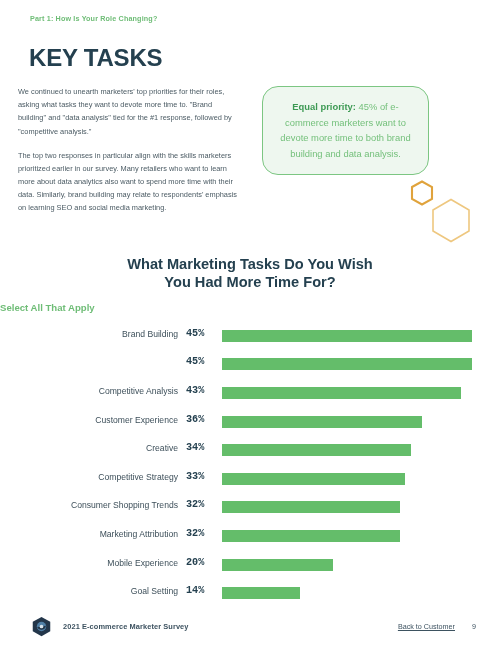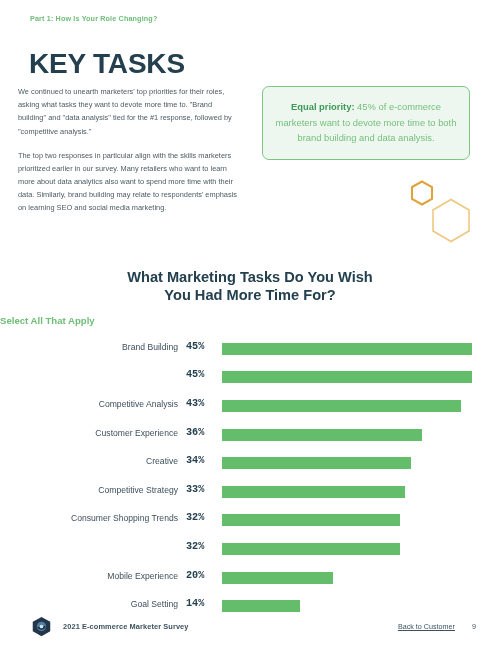--- a/index.html
+++ b/index.html
@@ -28,21 +28,21 @@
     top: 14px;
     font-size: 7.2px;
     font-weight: 700;
     letter-spacing: 0.15px;
     color: #6fbd77;
   }
   .page-title {
     position: absolute;
     left: 29px;
     top: 29px;
-    font-size: 28px;
+    font-size: 24px;
     font-weight: 700;
     letter-spacing: -0.2px;
     color: #24404f;
     line-height: 1.12;
   }
 
   
   .intro {
     position: absolute;
     left: 18px;
@@ -53,26 +53,26 @@
     color: #4a5a63;
   }
   .intro p { margin: 0 0 11px 0; }
   .intro p:last-child { margin-bottom: 0; }
 
   
   .callout {
     position: absolute;
     left: 262px;
     top: 86px;
-    width: 208px;
+    width: 167px;
     box-sizing: border-box;
     padding: 12px 11px 13px 11px;
     background: #eef7ef;
     border: 1.4px solid #7cc682;
-    border-radius: 7px;
+    border-radius: 16px;
     text-align: center;
     font-size: 9.4px;
     line-height: 1.65;
     color: #74c07b;
   }
   .callout b {
     font-weight: 700;
     color: #3d9a54;
   }
 
@@ -83,21 +83,21 @@
     top: 178px;
     width: 90px;
     height: 68px;
     pointer-events: none;
   }
 
   
   .chart-block {
     position: absolute;
     left: 0;
-    top: 268px;
+    top: 255px;
     width: 500px;
   }
   .chart-title {
     text-align: center;
     font-size: 14.6px;
     font-weight: 700;
     line-height: 1.26;
     color: #24404f;
     padding: 0 70px;
   }
@@ -263,20 +263,21 @@
           </div>
         </div>
         <div class="bar-row">
           <div class="bar-label">Consumer Shopping Trends</div>
           <div class="bar-value">32%</div>
           <div class="bar-track">
             <div class="bar-fill" style="width: 177.778px; background: rgb(100, 189, 106);"></div>
           </div>
         </div>
         <div class="bar-row">
+          <div class="bar-label">Marketing Attribution</div>
           <div class="bar-value">32%</div>
           <div class="bar-track">
             <div class="bar-fill" style="width: 177.778px; background: rgb(100, 189, 106);"></div>
           </div>
         </div>
         <div class="bar-row">
           <div class="bar-label">Mobile Experience</div>
           <div class="bar-value">20%</div>
           <div class="bar-track">
             <div class="bar-fill" style="width: 111.111px; background: rgb(100, 189, 106);"></div>

